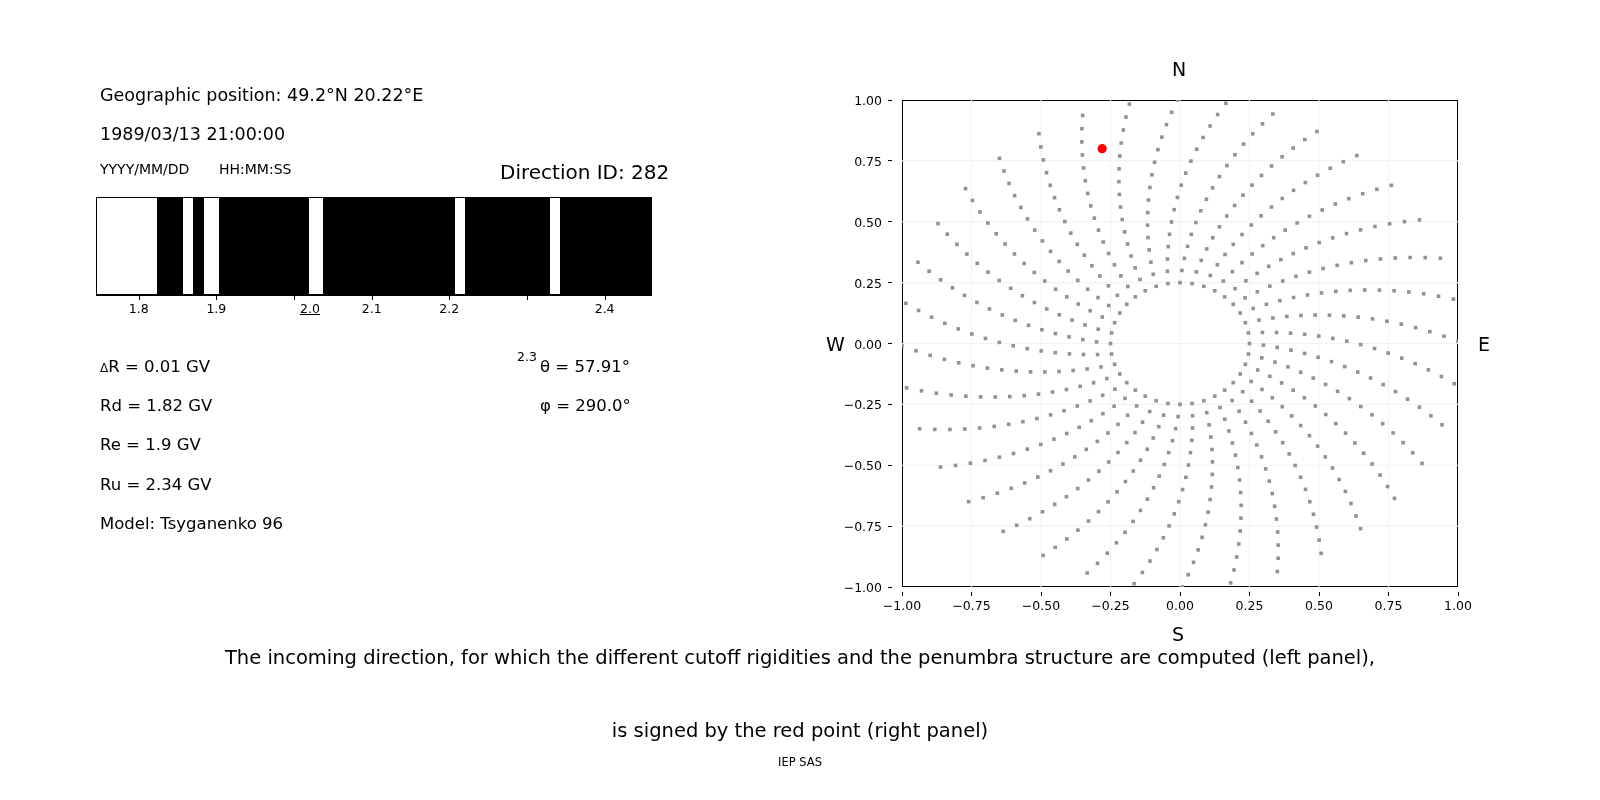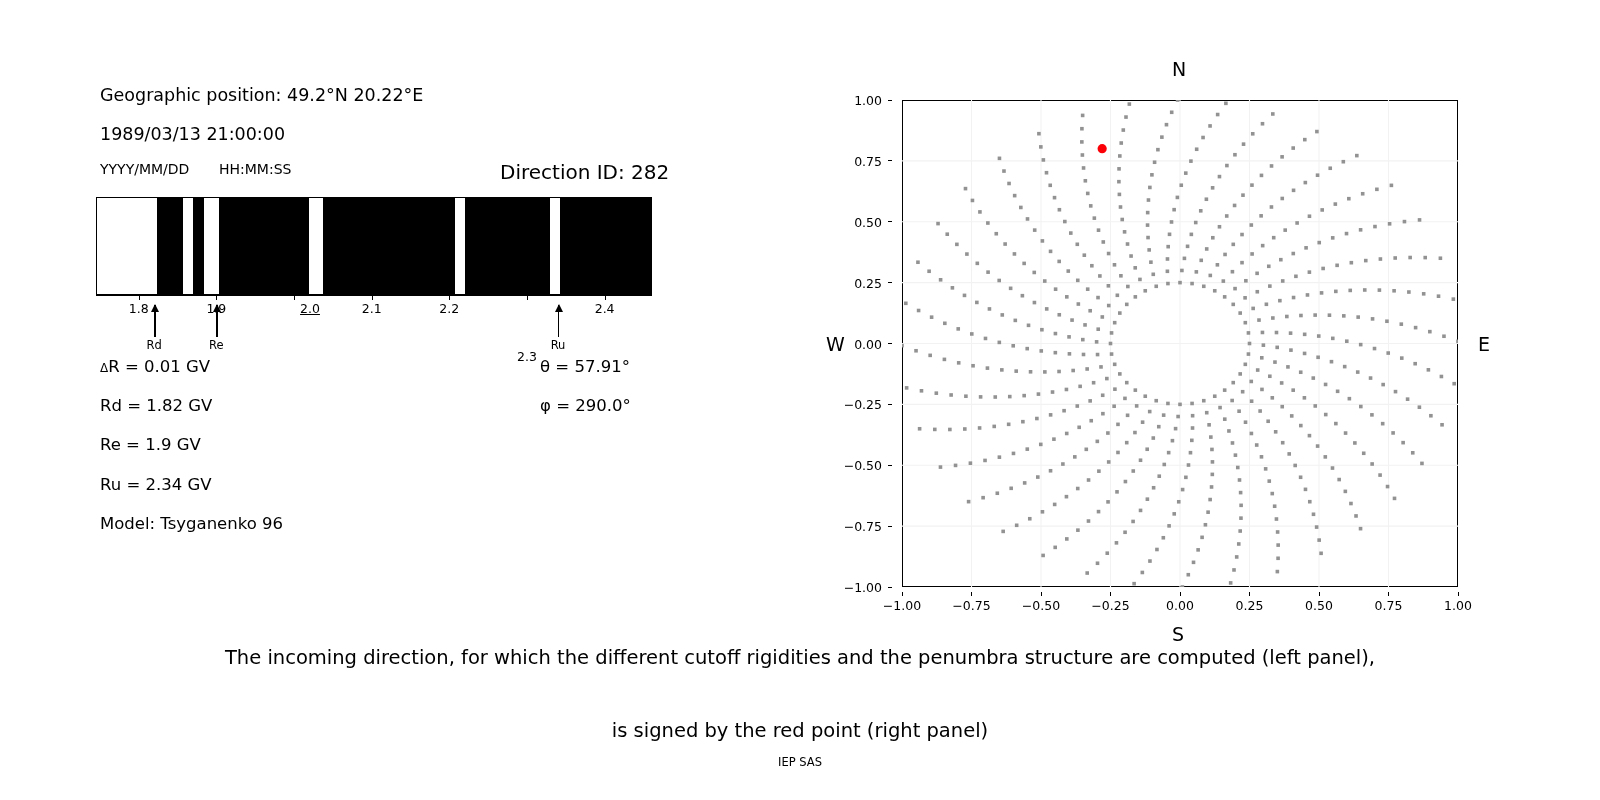--- a/index.html
+++ b/index.html
@@ -112,37 +112,20 @@
       <div class="tick-mark" style="left: 198.017px;"></div>
       <div class="tick-label" style="left: 214px; text-decoration: underline;">2.0</div>
       <div class="tick-mark" style="left: 275.67px;"></div>
       <div class="tick-label" style="left: 275.67px;">2.1</div>
       <div class="tick-mark" style="left: 353.324px;"></div>
       <div class="tick-label" style="left: 353.324px;">2.2</div>
       <div class="tick-mark" style="left: 430.978px;"></div>
       <div class="tick-label" style="left: 430.978px; margin-top: 48px;">2.3</div>
       <div class="tick-mark" style="left: 508.631px;"></div>
       <div class="tick-label" style="left: 508.631px;">2.4</div>
-    </div>
-  <div class="abs" id="penumbra-markers" style="left:96px;top:296px;width:556px;height:60px;">
-      <div class="marker" style="left: 58.2402px; top: 9px;">
-        <div class="shaft"></div>
-        <div class="head"></div>
-        <div class="mlabel">Rd</div>
-      </div>
-      <div class="marker" style="left: 120.363px; top: 9px;">
-        <div class="shaft"></div>
-        <div class="head"></div>
-        <div class="mlabel">Re</div>
-      </div>
-      <div class="marker" style="left: 462.039px; top: 9px;">
-        <div class="shaft"></div>
-        <div class="head"></div>
-        <div class="mlabel">Ru</div>
-      </div>
     </div>
 
   <div class="abs res res-col-left" style="top:357px;"><span class="delta">Δ</span><span>R = 0.01 GV</span></div>
   <div class="abs res res-col-left" style="top:396px;">Rd = 1.82 GV</div>
   <div class="abs res res-col-left" style="top:435px;">Re = 1.9 GV</div>
   <div class="abs res res-col-left" style="top:475px;">Ru = 2.34 GV</div>
   <div class="abs res res-col-left" style="top:514px;">Model: Tsyganenko 96</div>
 
   <div class="abs res res-col-right" style="top:357px;">θ = 57.91°</div>
   <div class="abs res res-col-right" style="top:396px;">φ = 290.0°</div>

